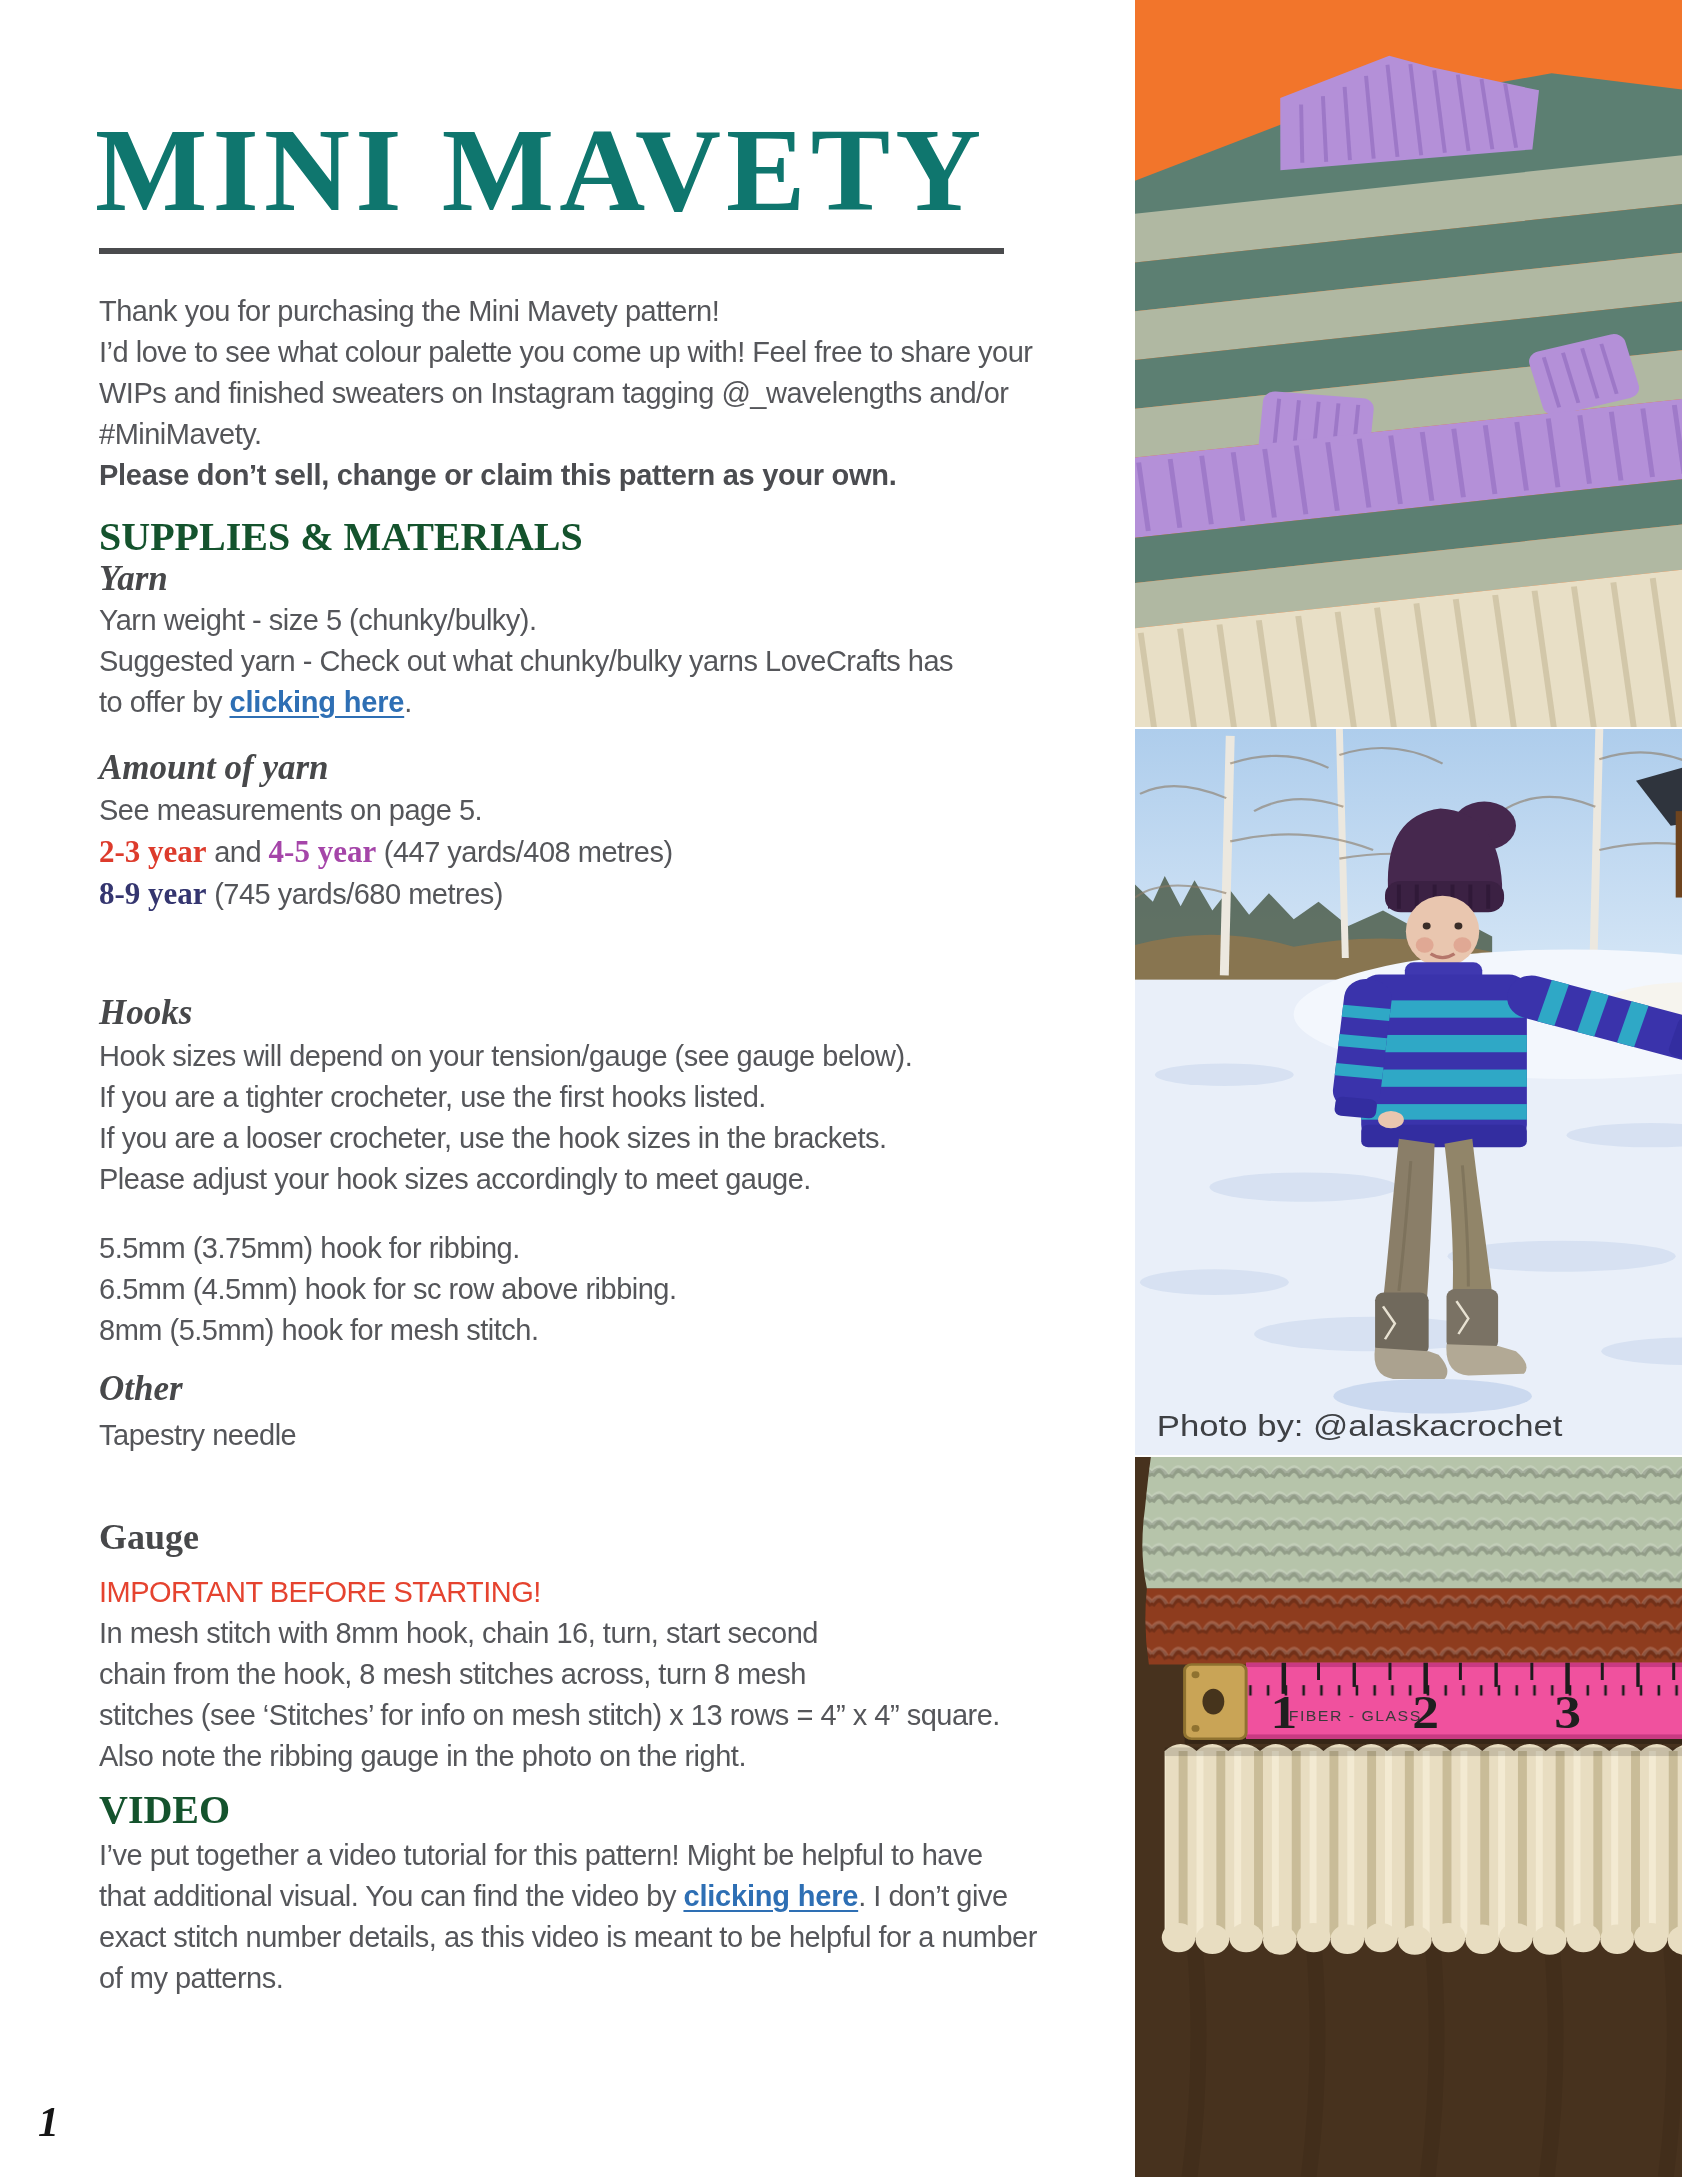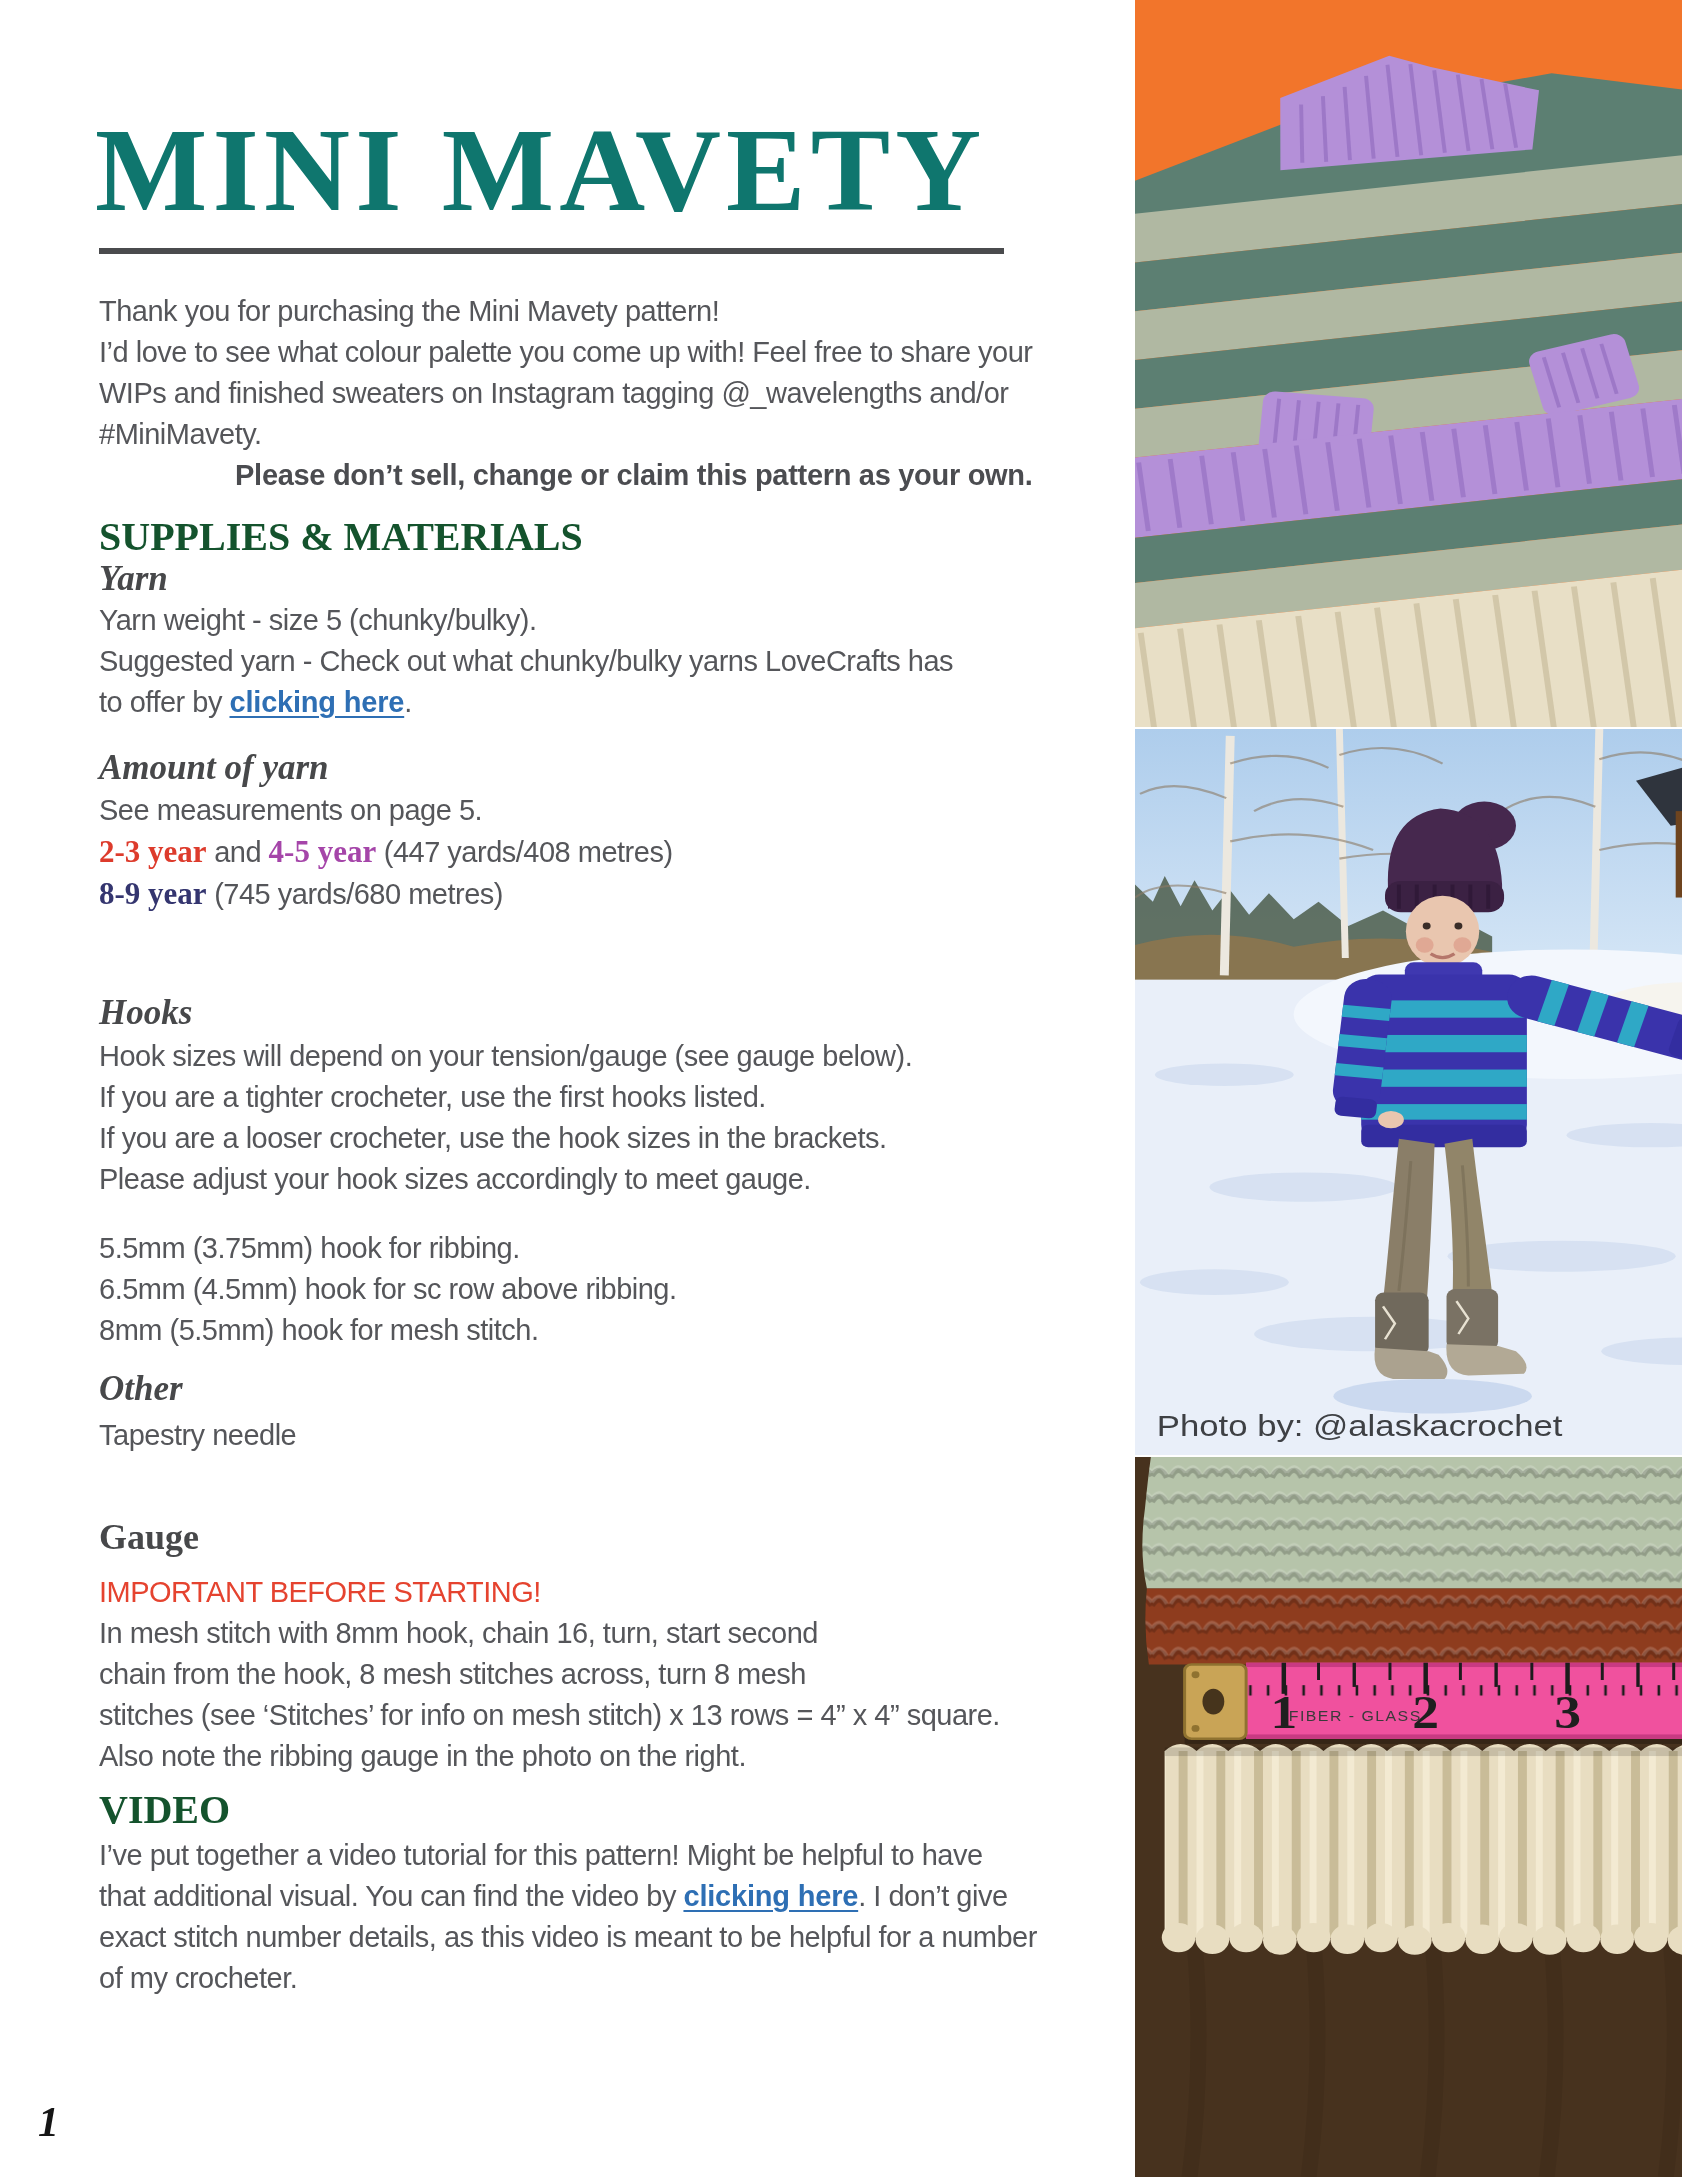--- a/index.html
+++ b/index.html
@@ -5,21 +5,21 @@
   html,body{margin:0;padding:0;background:#ffffff;}
   .page{position:relative;width:1683px;height:2177px;background:#ffffff;overflow:hidden;
         font-family:"Liberation Sans",sans-serif;}
   .abs{position:absolute;}
   
   .doc-title{left:95px;top:111px;font-family:"Liberation Serif",serif;font-weight:700;
              font-size:119px;line-height:1;color:#0f766e;letter-spacing:5.2px;}
   .title-rule{left:99px;top:248px;width:905px;height:6px;background:#4a4b4d;}
   .body-text{font-size:29px;line-height:41px;font-weight:300;color:#55565a;letter-spacing:-0.5px;}
   .body-text div{white-space:nowrap;}
-  .bold-notice{font-weight:700;color:#4b4c50;letter-spacing:-0.3px;text-align:right;}
+  .bold-notice{font-weight:700;color:#4b4c50;letter-spacing:-0.3px;}
   .section-h{font-family:"Liberation Serif",serif;font-weight:700;font-size:40px;color:#14532d;line-height:1.1;}
   .sub-h{font-family:Liberation Serif, serif;font-weight:700;font-style:italic;font-size:35px;color:#47484a;line-height:1.1;}
   .upright-h{font-family:"Liberation Serif",serif;font-weight:700;font-size:36px;color:#47484a;line-height:1.1;}
   .link{color:#2e6fb4;font-weight:700;text-decoration:underline;text-underline-offset:4.3px;cursor:pointer;letter-spacing:-0.2px;}
   .warning{color:#e5432f;}
   .yr{font-family:"Liberation Serif",serif;font-weight:700;font-size:31px;letter-spacing:0;}
   .y23{color:#dd3b2c}.y45{color:#a545a9}.y67{color:#2e9e4b}.y89{color:#34356f}
   .pageno{left:38px;top:2098px;font-family:"Liberation Serif",serif;font-weight:700;font-style:italic;
           font-size:42px;color:#151515;}
   
@@ -84,21 +84,21 @@
     <div>chain from the hook, 8 mesh stitches across, turn 8 mesh</div>
     <div>stitches (see ‘Stitches’ for info on mesh stitch) x 13 rows = 4” x 4” square.</div>
     <div>Also note the ribbing gauge in the photo on the right.</div>
   </div>
 
   <div class="abs section-h" style="left:99px;top:1788px;">VIDEO</div>
   <div class="abs body-text" style="left:99px;top:1835px;">
     <div>I’ve put together a video tutorial for this pattern! Might be helpful to have</div>
     <div><span>that additional visual. You can find the video by </span><span class="link">clicking here</span><span>. I don’t give</span></div>
     <div>exact stitch number details, as this video is meant to be helpful for a number</div>
-    <div>of my crocheter.</div>
+    <div>of my patterns.</div>
   </div>
 
   <div class="abs pageno">1</div>
 
   <div class="photo" id="photo1">
   <svg viewBox="0 0 633 841" preserveAspectRatio="none">
     <rect x="0" y="0" width="633" height="841" fill="#f2752b"></rect>
     <g transform="rotate(-7 316 420)">
 
       <polygon points="-80,205 200,120 460,100 720,170 720,215 -80,215" fill="#5c7f72"></polygon>

